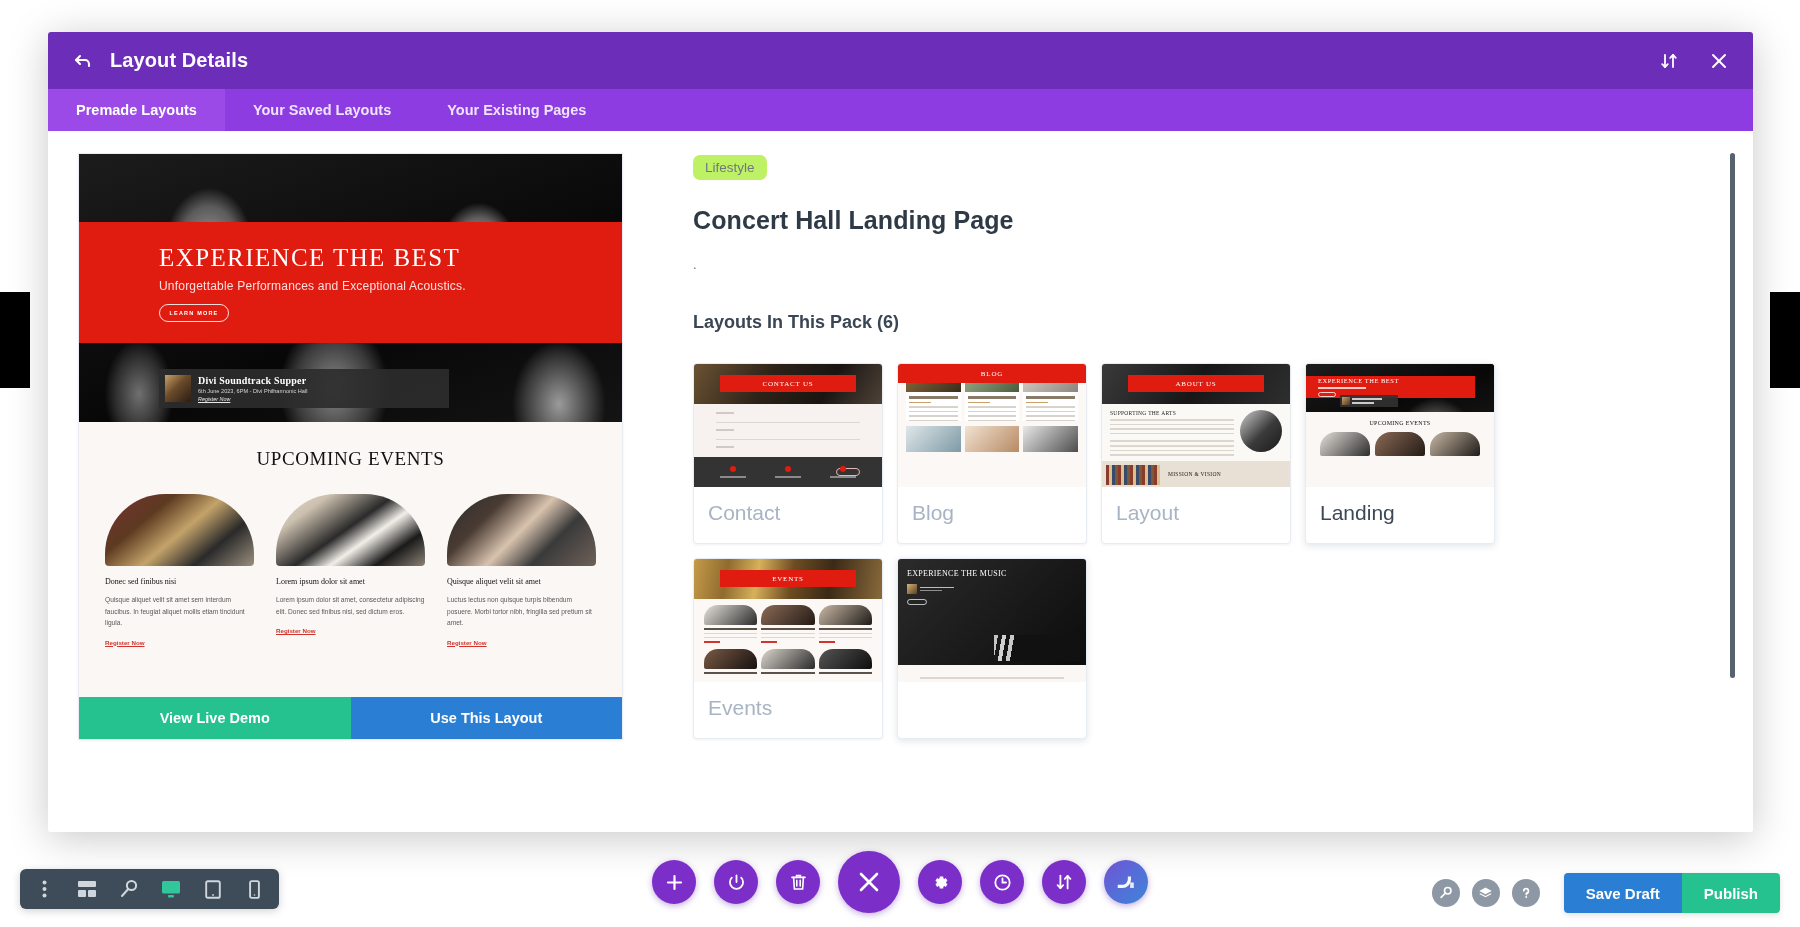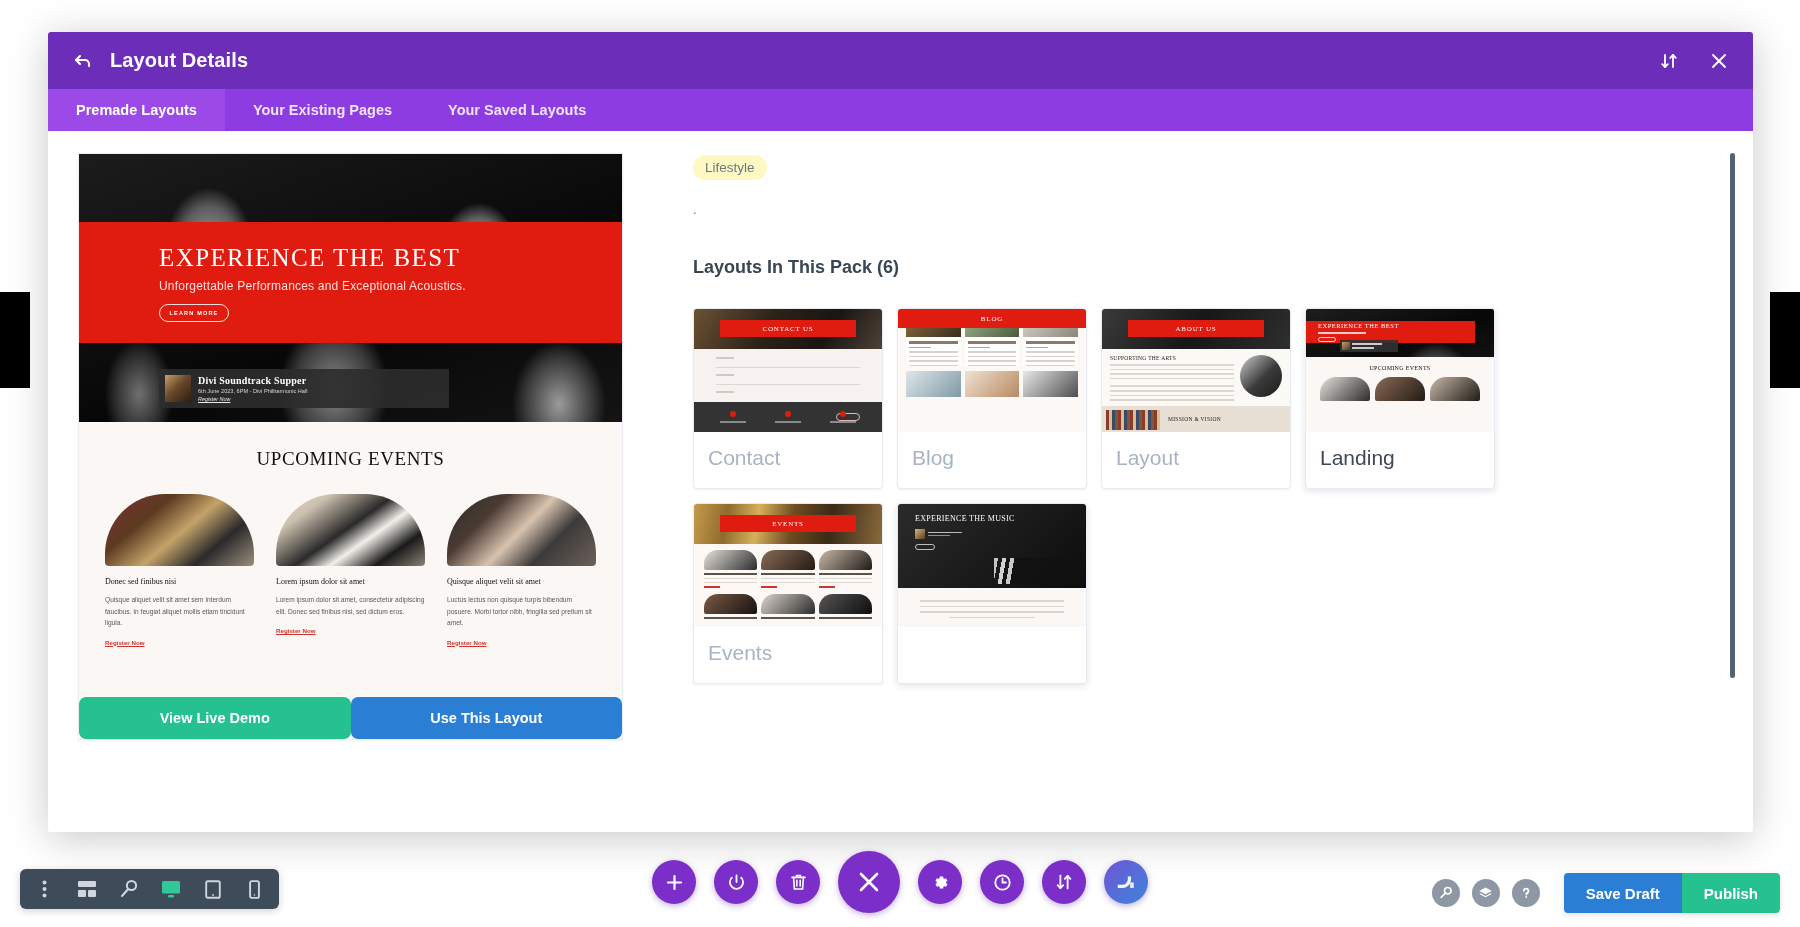--- a/index.html
+++ b/index.html
@@ -102,29 +102,29 @@
   .ev-col { flex:1 1 0; min-width:0; }
   .ev-img { width:100%; height:72px; border-radius:60px 60px 4px 4px; overflow:hidden; }
   .ev-img.i1 { background:linear-gradient(145deg,#e9e2d8 0%,#cbbfae 22%,#2a2a2a 48%,#f2efe9 62%,#1a1a1a 80%,#8d8376 100%); }
   .ev-img.i2 { background:linear-gradient(140deg,#7b2f35 0%,#5c3a20 30%,#c4a36a 52%,#2a2a2a 74%,#9b8f7e 100%); }
   .ev-img.i3 { background:linear-gradient(135deg,#2b2b2b 0%,#4a3b33 28%,#d8c3ae 50%,#3a3a3a 70%,#6e6159 100%); }
   .ev-name { font-family:"Liberation Serif", serif; font-size:8px; color:#111; margin-top:11px; }
   .ev-body { font-size:6.6px; color:#5a5a5a; line-height:1.75; margin-top:8px; }
   .ev-reg { font-size:6.2px; color:#d0342c; margin-top:10px; text-decoration:underline; font-weight:700; }
 
   .preview-actions { display:flex; height:42px; }
-  .pa-btn { flex:1 1 0; display:flex; align-items:center; justify-content:center; color:#fff; font-size:14.5px; font-weight:600; cursor:pointer;border-radius:7px; }
+  .pa-btn { flex:1 1 0; display:flex; align-items:center; justify-content:center; color:#fff; font-size:14.5px; font-weight:600; cursor:pointer; }
   .pa-demo { background:#25c28f; }
   .pa-use { background:#2a7fd4; }
 
   
   .detail-col { flex:1 1 auto; padding: 24px 40px 0 40px; position:relative; min-width:0; overflow:hidden; }
   .cat-pill {
-    display:inline-block; background:#fef9c3; color:#6f7782;
-    font-size:13.5px; padding:5px 12px; border-radius:12px;
+    display:inline-block; background:#bef264; color:#6f7782;
+    font-size:13.5px; padding:5px 12px; border-radius:7px;
   }
   .detail-title { font-size:25px; color:#2f3a47; font-weight:700; margin-top:26px; letter-spacing:.1px; }
   .detail-desc { font-size:13px; color:#6b7480; margin-top:22px; }
   .pack-head { font-size:18px; color:#3a4654; font-weight:600; margin-top:40px; }
 
   .cards { display:flex; flex-wrap:wrap; gap:14px; margin-top:30px; width:830px; }
   .lcard {
     width: 190px; background:#fff; border:1px solid #e7ecf3; border-radius:4px;
     box-shadow:0 1px 3px rgba(22,40,70,.07); overflow:hidden; cursor:pointer;
   }
@@ -267,22 +267,22 @@
         <svg width="20" height="20" viewBox="0 0 20 20" fill="none" stroke="#fff" stroke-width="1.9" stroke-linecap="round">
           <path d="M4 4 L16 16"></path>
             <path d="M16 4 L4 16"></path>
         </svg>
       </div>
     </div>
   </div>
 
   <div class="tabbar">
     <div class="tab active">Premade Layouts</div>
+    <div class="tab">Your Saved Layouts</div>
     <div class="tab">Your Existing Pages</div>
-    <div class="tab">Your Saved Layouts</div>
   </div>
 
   <div class="modal-body">
 
     <div class="preview-col">
       <div class="preview-card">
         <div class="preview-shot">
 
           <div class="hero">
             <div class="hero-photo"></div>
@@ -329,20 +329,21 @@
 
         <div class="preview-actions">
           <div class="pa-btn pa-demo">View Live Demo</div>
           <div class="pa-btn pa-use">Use This Layout</div>
         </div>
       </div>
     </div>
 
     <div class="detail-col">
       <span class="cat-pill">Lifestyle</span>
+      <div class="detail-title">Concert Hall Landing Page</div>
       <div class="detail-desc">.</div>
       <div class="pack-head">Layouts In This Pack (6)</div>
 
       <div class="cards">
 
         <div class="lcard">
           <div class="lcard-shot">
             <div class="mini">
               <div class="mini-hero guitar">
                 <div class="mini-band">CONTACT US</div>
@@ -534,21 +535,21 @@
                 </div>
               </div>
             </div>
           </div>
           <div class="lcard-label">Events</div>
         </div>
 
         <div class="lcard sel">
           <div class="lcard-shot">
             <div class="mini">
-              <div class="mini-hero dark" style="height:84px; padding:10px 17px">
+              <div class="mini-hero dark" style="height:106px; padding:10px 9px">
                 <div class="hm-h">EXPERIENCE THE MUSIC</div>
                 <div class="hm-row">
                   <div class="hm-th"></div>
                   <div>
                       <div class="hm-l1"></div>
                       <div class="hm-l2"></div>
                     </div>
                 </div>
                 <div class="hm-btn"></div>
                 <div style="position:absolute; right:6px; bottom:4px; width:86px; height:26px; background:linear-gradient(100deg,#d8d8d8 0 4px,#1a1a1a 4px 8px,#e6e6e6 8px 12px,#141414 12px 16px,#dcdcdc 16px 20px,#111 20px 24px); opacity:.9;"></div>

